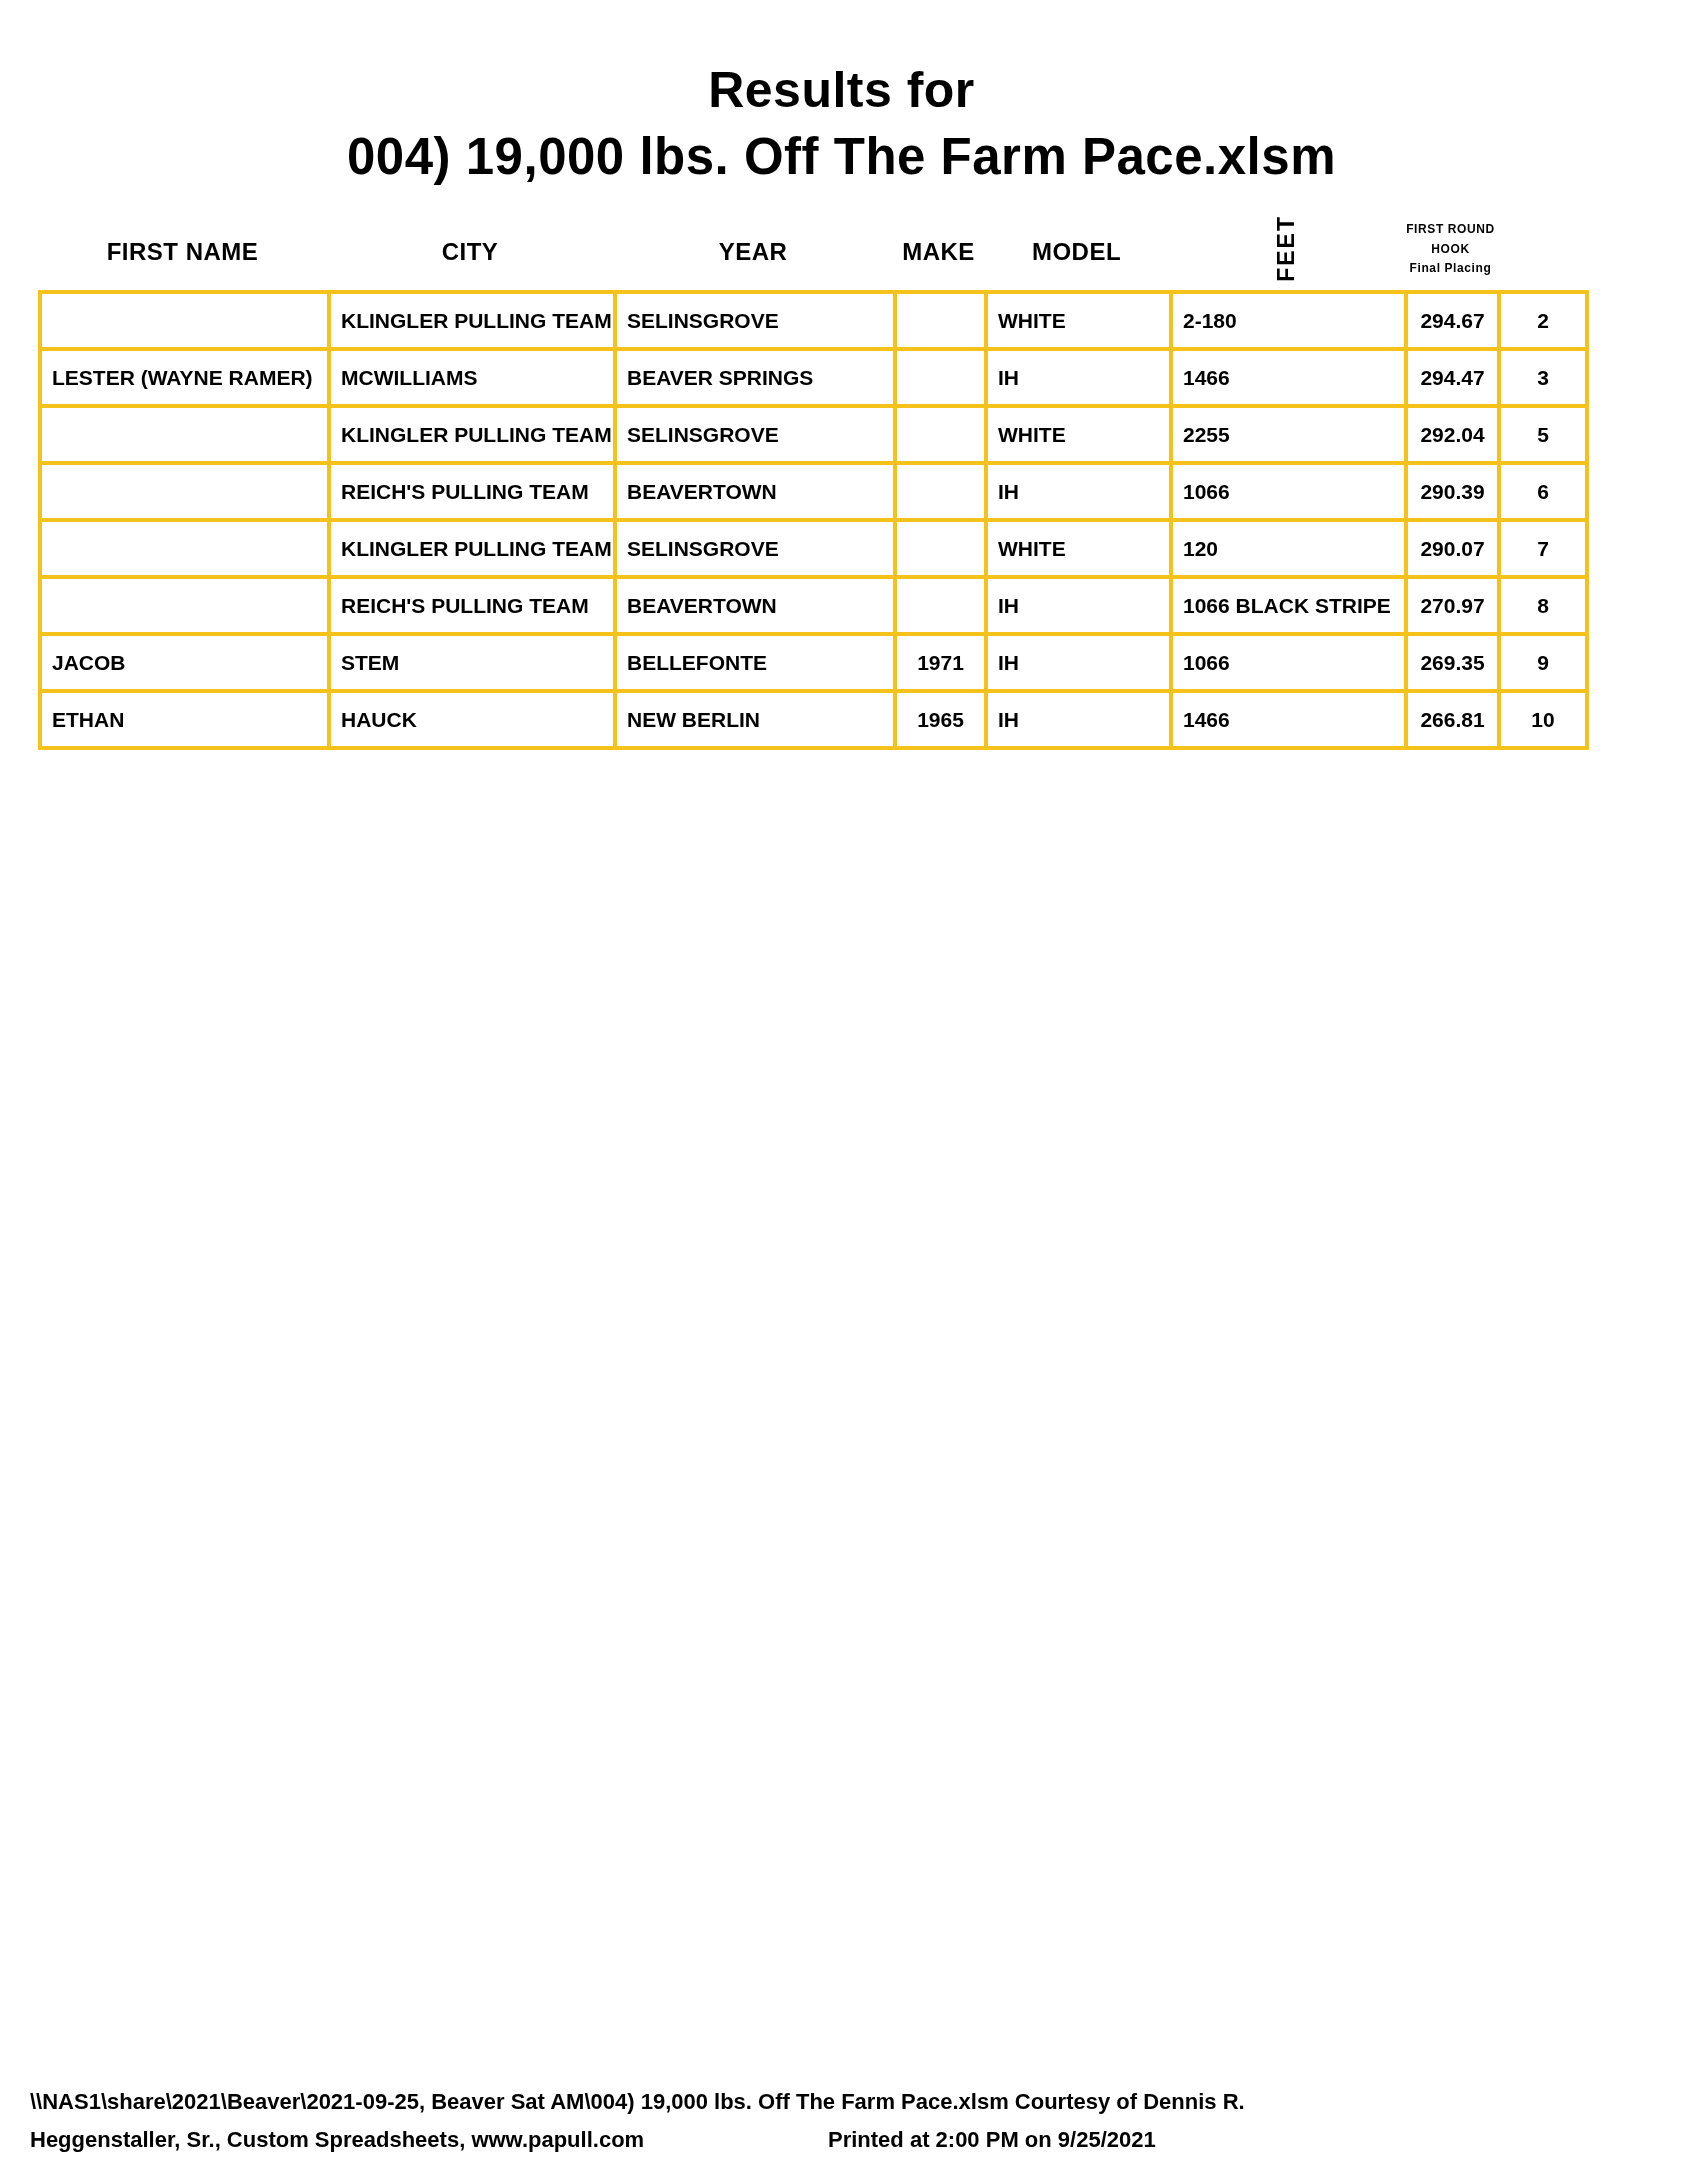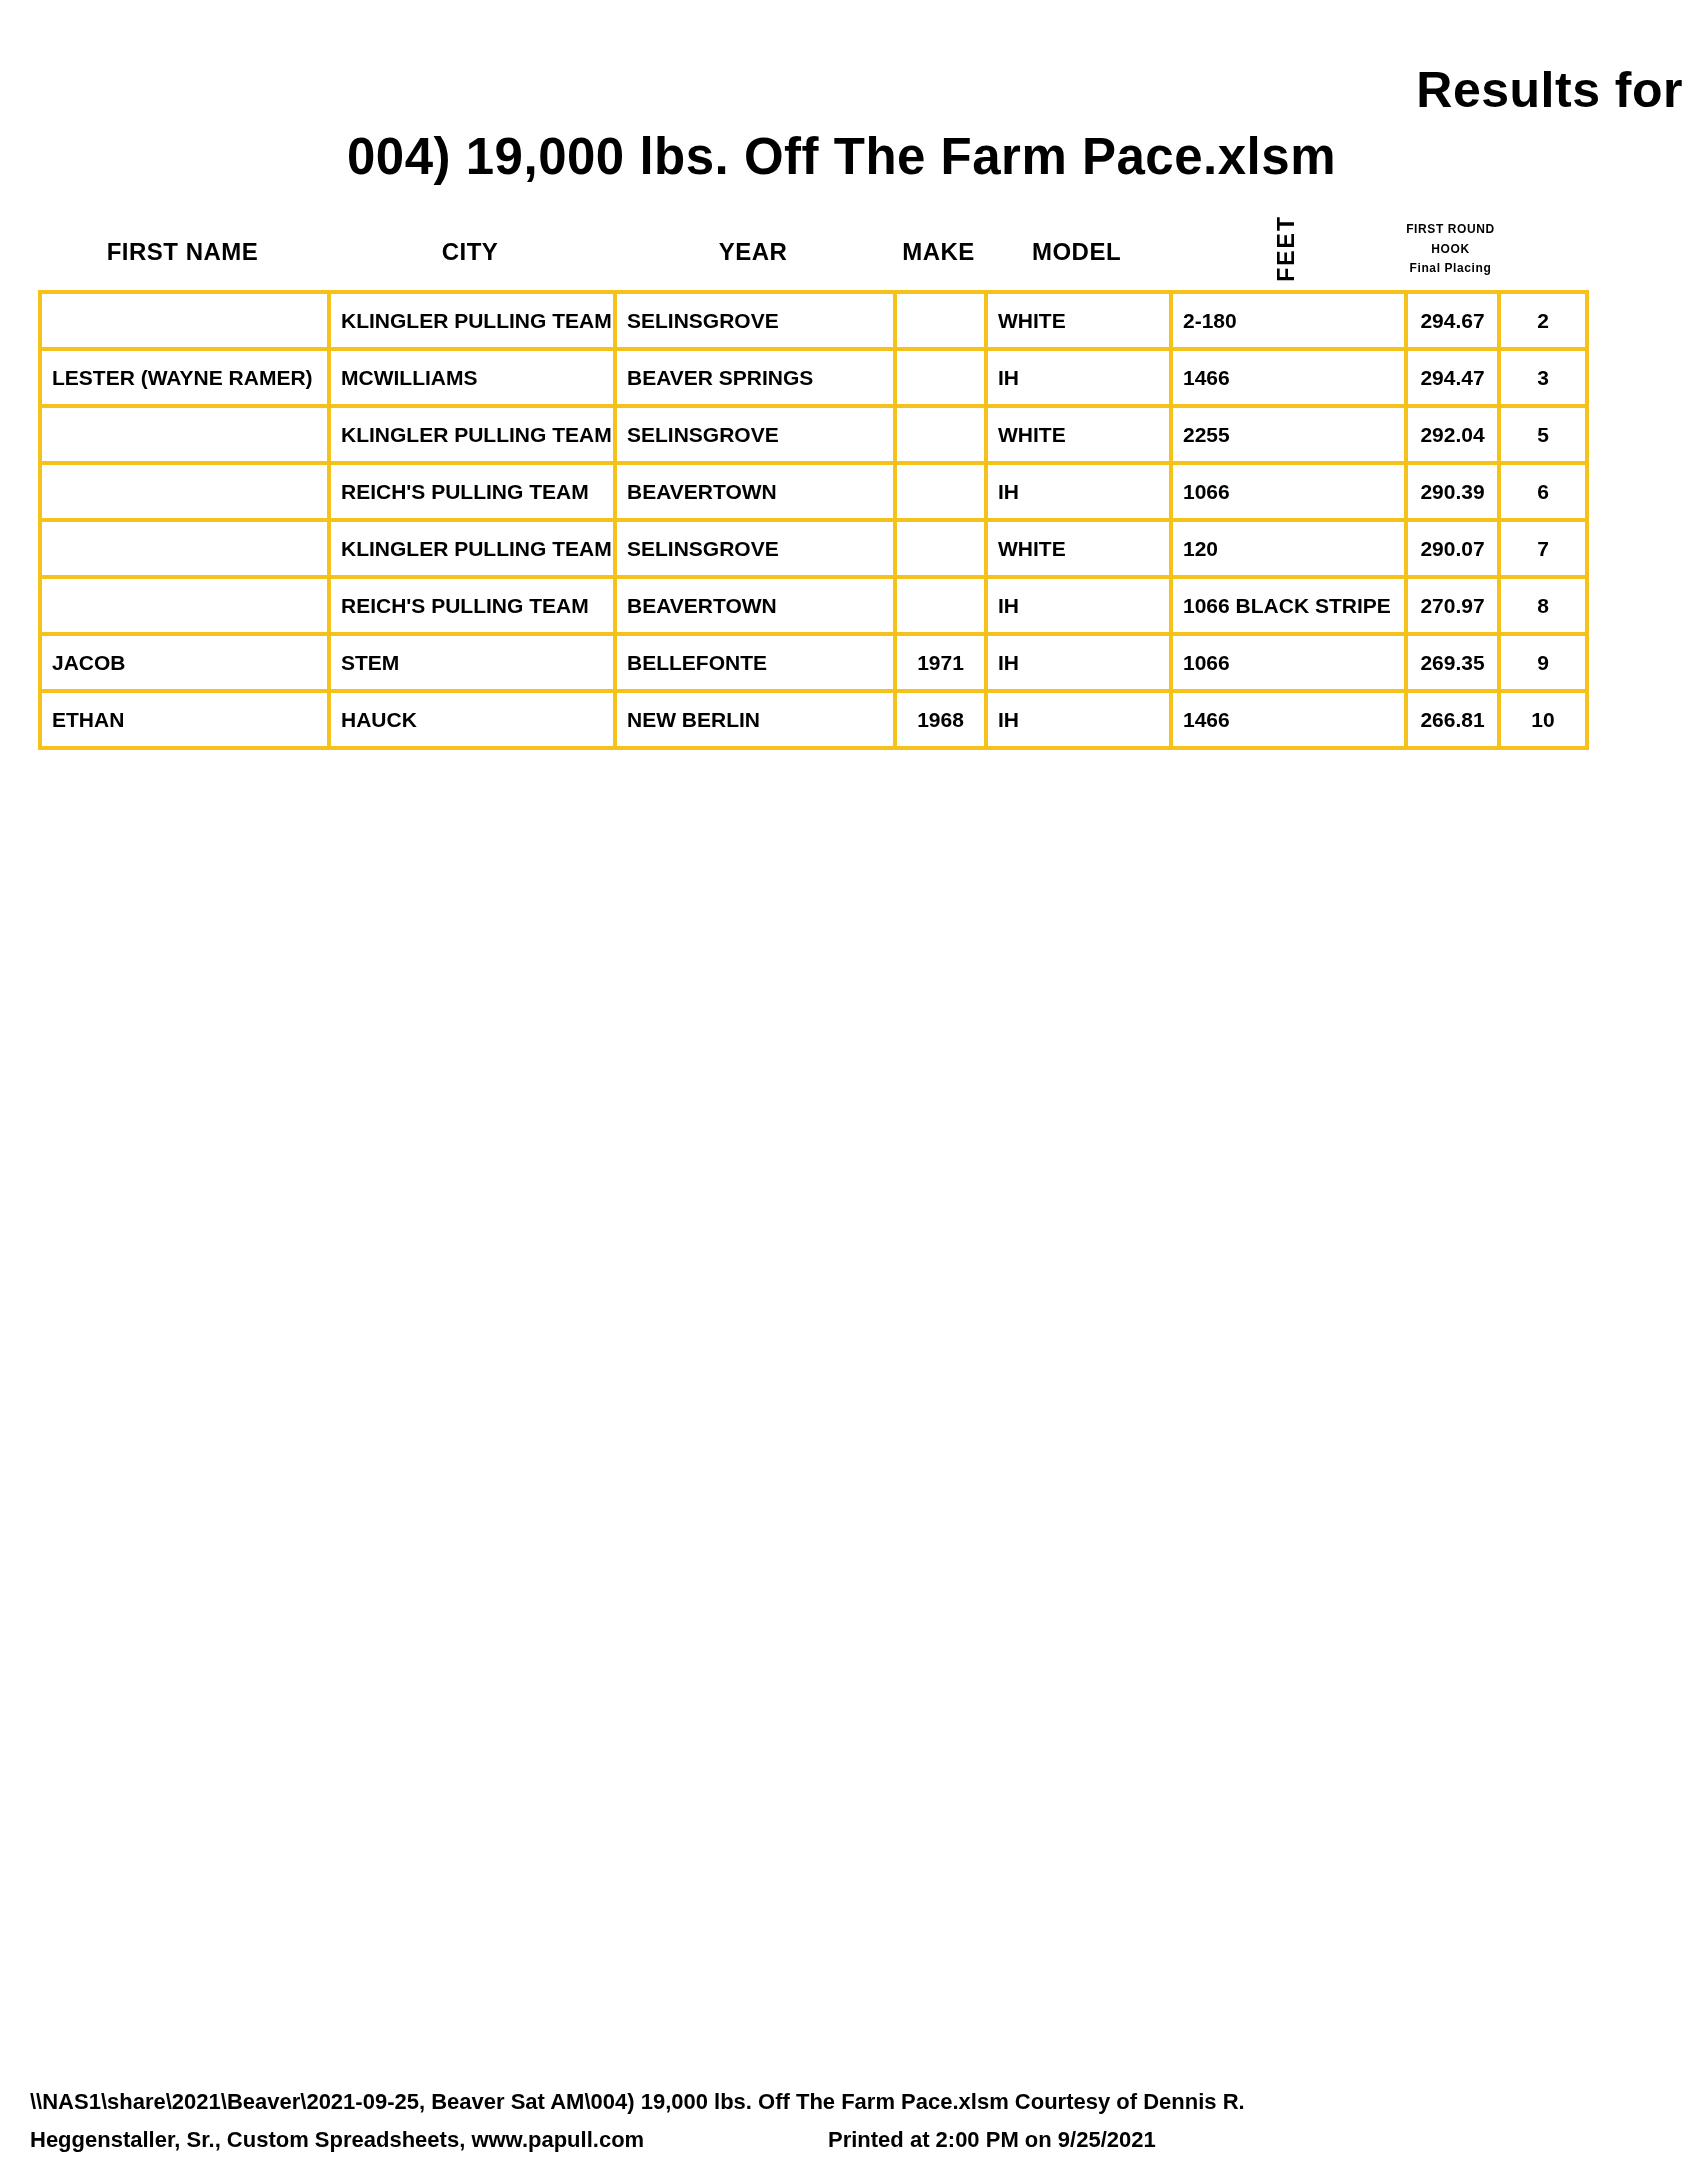--- a/index.html
+++ b/index.html
@@ -10,21 +10,21 @@
     height: 2178px;
     background: #ffffff;
     color: #000000;
     font-family: "Liberation Sans", "DejaVu Sans", sans-serif;
     font-weight: 700;
     overflow: hidden;
   }
   .title-line1 {
     margin: 0;
     padding-top: 61px;
-    text-align: right;
+    text-align: center;
     font-size: 50px;
     letter-spacing: 0.5px;
   }
   .title-line2 {
     margin: 8px 0 17px 0;
     text-align: center;
     font-size: 51px;
     letter-spacing: 0.5px;
   }
   .table-area { position: absolute; left: 38px; top: 206px; width: 1547px; }
@@ -165,21 +165,21 @@
           <td>1971</td>
           <td>IH</td>
           <td>1066</td>
           <td>269.35</td>
           <td>9</td>
         </tr>
         <tr>
           <td>ETHAN</td>
           <td>HAUCK</td>
           <td>NEW BERLIN</td>
-          <td>1968</td>
+          <td>1965</td>
           <td>IH</td>
           <td>1466</td>
           <td>266.81</td>
           <td>10</td>
         </tr>
       </tbody>
     </table>
   </div>
 
   <div class="footer">

